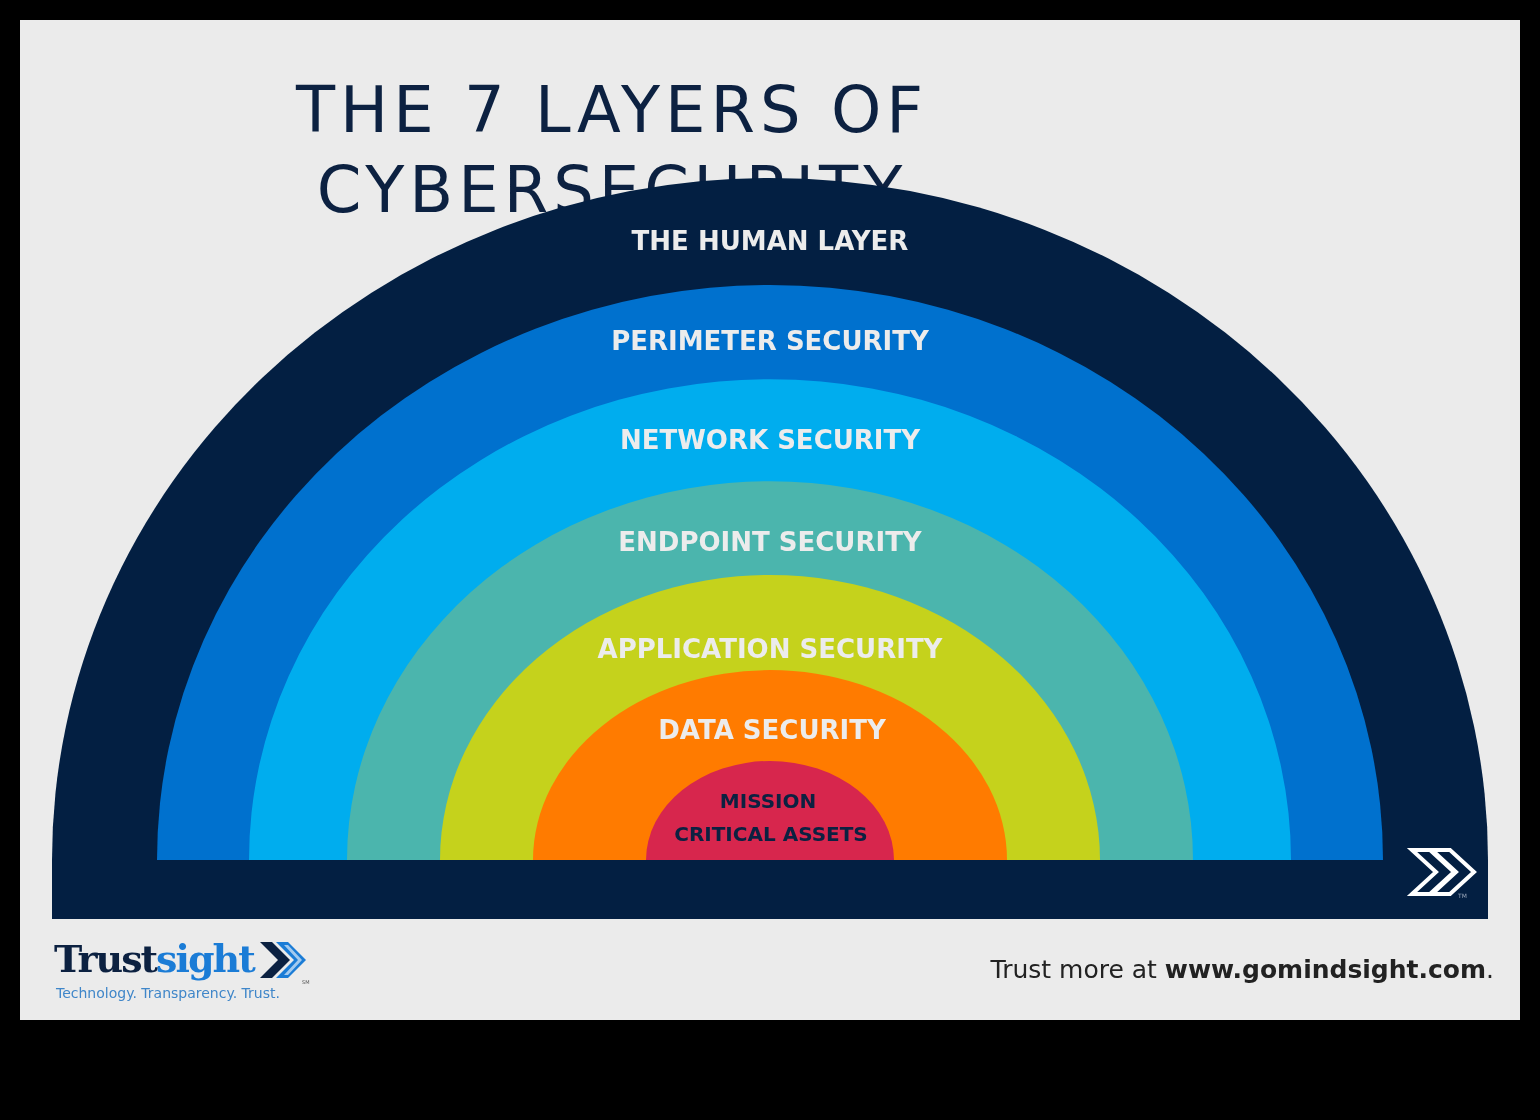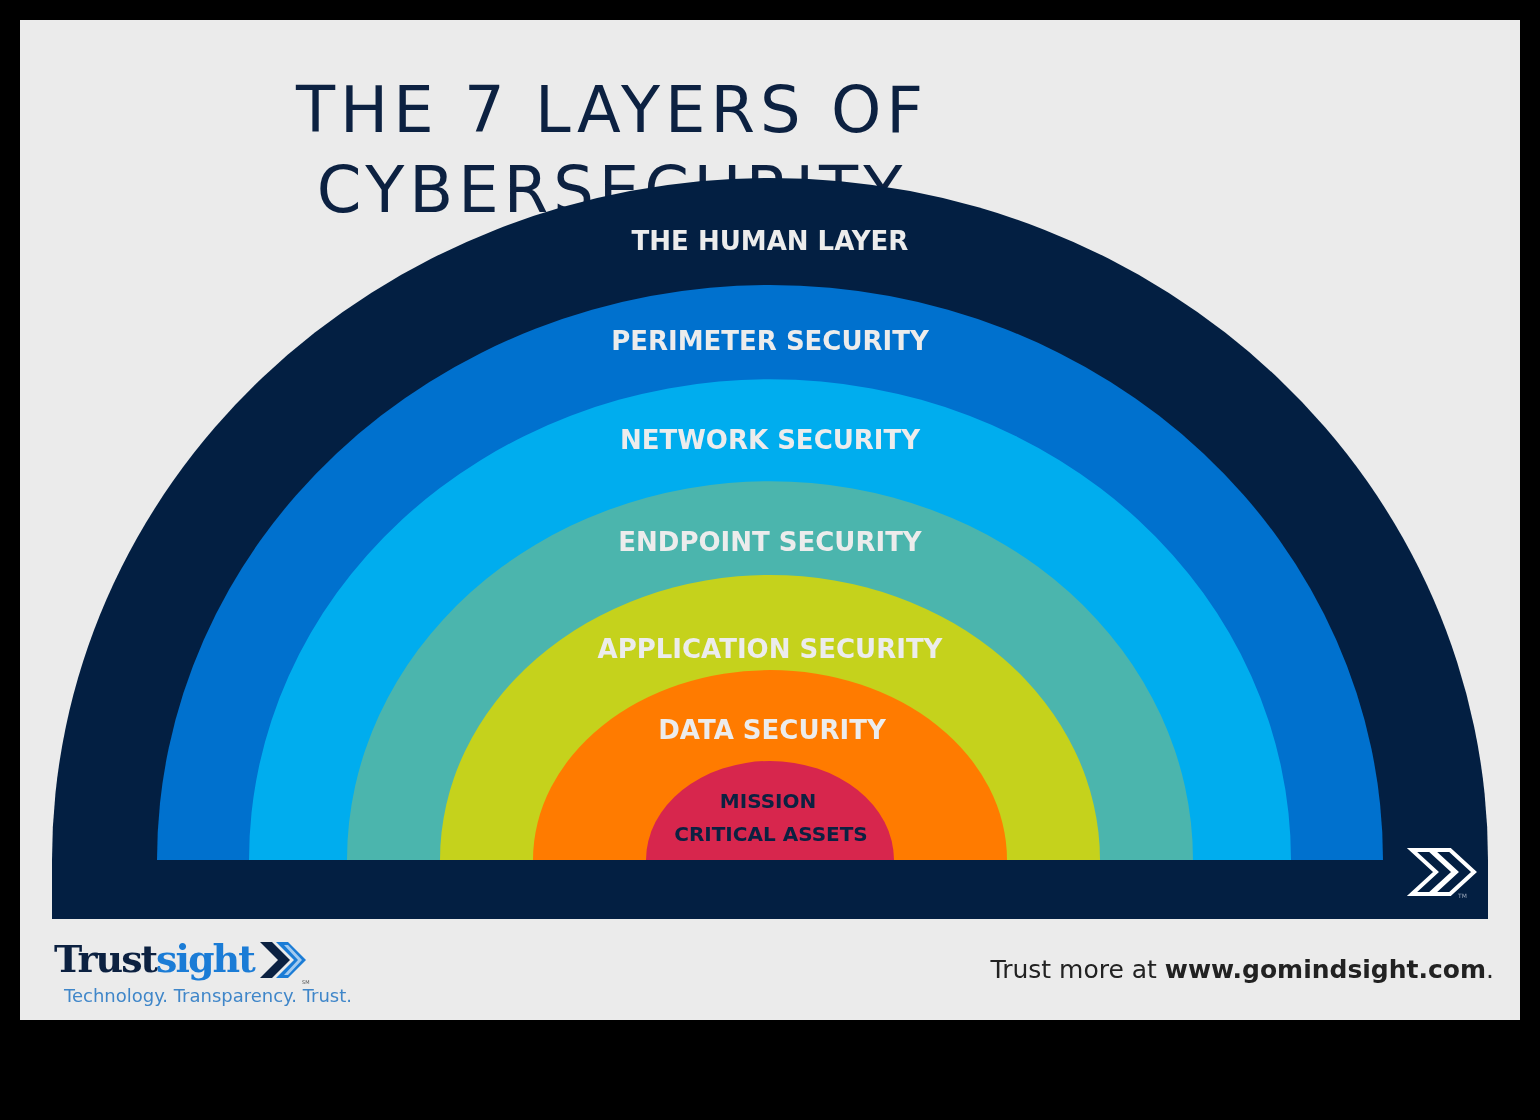--- a/index.html
+++ b/index.html
@@ -32,23 +32,22 @@
     }
     .logo-word {
       position: absolute; left: 0; top: 0;
       font-family: "DejaVu Serif", serif; font-weight: bold;
       font-size: 38px; letter-spacing: -2px; line-height: 48px; white-space: nowrap;
     }
     .logo-word .mind { color: #0c2141; }
     .logo-word .sight { color: #1b7cd6; margin-top: 44px; }
     .logo-tagline {
       position: absolute; left: 2px; top: 50px;
-      font-family: "DejaVu Sans", sans-serif; font-size: 18px; color: #3f86c9;
+      font-family: "DejaVu Sans", sans-serif; font-size: 14px; color: #3f86c9;
       white-space: nowrap;
-      margin-left: 8px;
     }
     .logo-chevrons { position: absolute; left: 204px; top: 4px; }
     .learn-more {
       position: absolute; right: 46px; top: 952px;
       font-family: "DejaVu Sans", sans-serif; font-size: 25px; color: #222222;
       white-space: nowrap; line-height: 36px;
     }
     .learn-more .url { font-weight: bold; text-align: center; }
   </style>
 </head>

